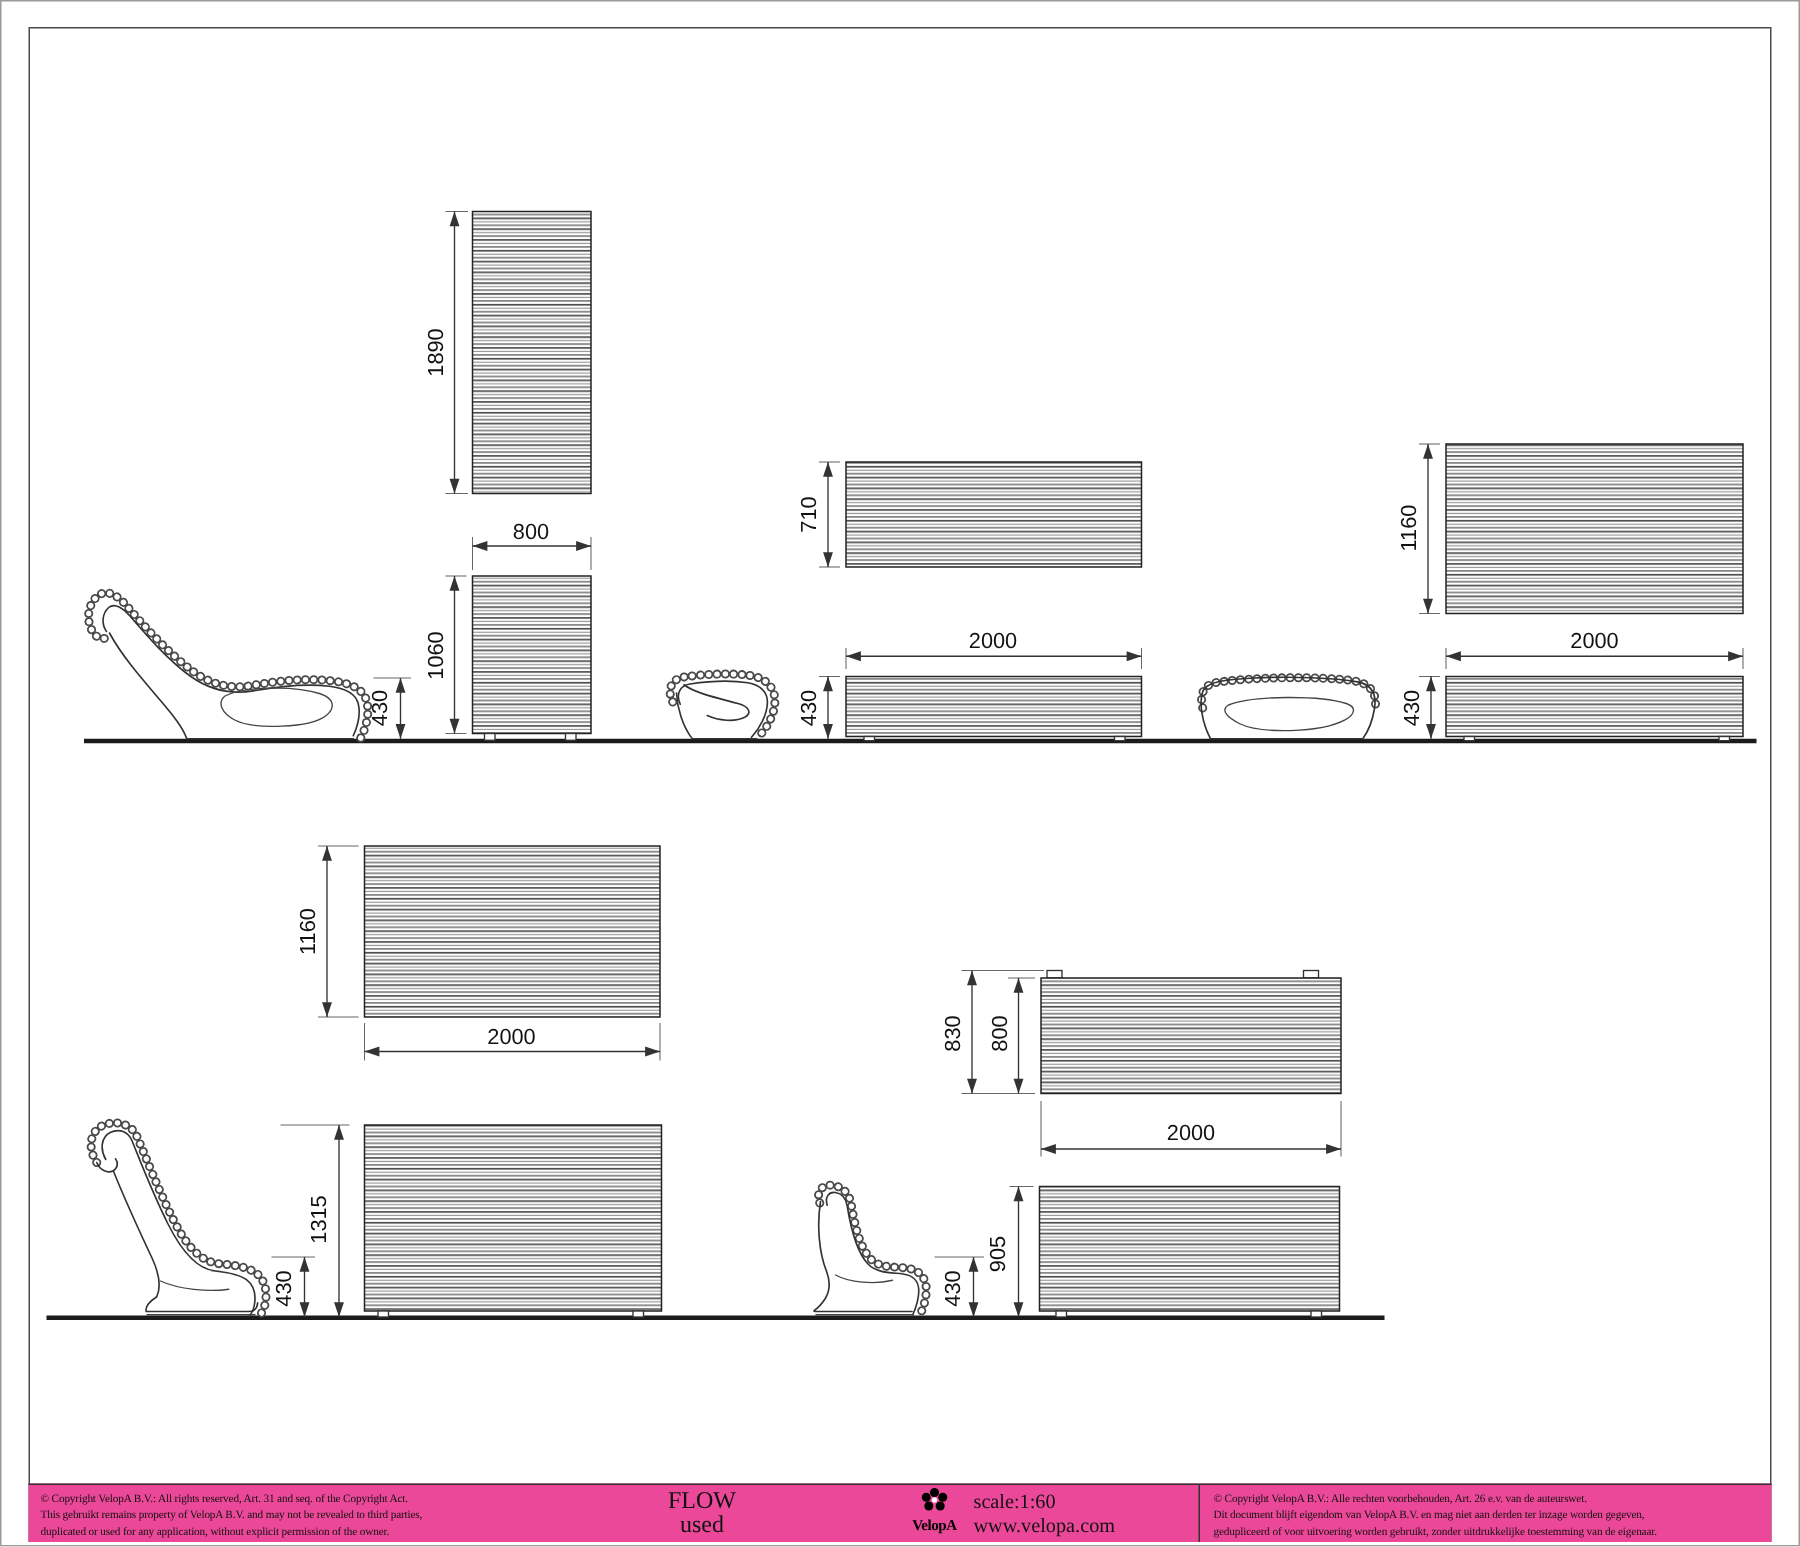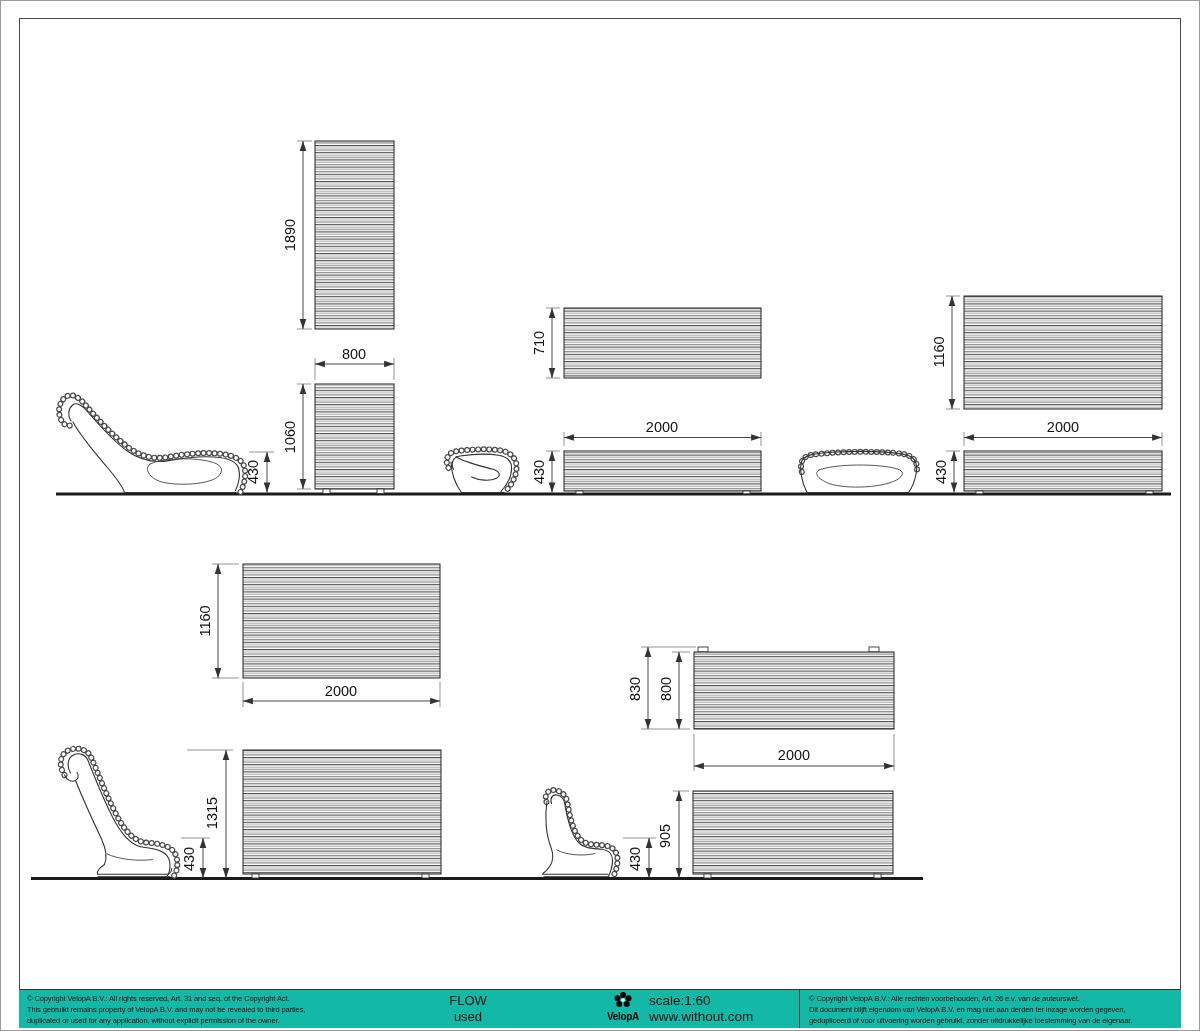--- a/index.html
+++ b/index.html
@@ -22,27 +22,27 @@
   .foot{fill:#fff;stroke:#333;stroke-width:0.9;}
   .ext{stroke:#666;stroke-width:0.7;}
   .dim{stroke:#333;stroke-width:0.9;}
   .bead-o{fill:none;stroke:#4a4a4a;stroke-width:6;stroke-linecap:round;stroke-dasharray:0.1 5.4;}
   .bead-i{fill:none;stroke:#fff;stroke-width:3.6;stroke-linecap:round;stroke-dasharray:0.1 5.4;}
   .dimtxt{font-family:"Liberation Sans",sans-serif;font-size:14.5px;fill:#111;}
 
   
   .footer{
     position:absolute;left:18px;right:18px;top:988px;bottom:2px;
-    border-top:1.5px solid #333;background:#14b8a6;font-family:Liberation Sans, sans-serif;
+    border-top:1.5px solid #333;background:#ec4899;font-family:Liberation Serif, serif;
   }
   .footer .divider{position:absolute;left:780px;top:0;bottom:0;border-left:1.5px solid #333;}
   .copyright{position:absolute;top:3px;font-size:7.5px;line-height:11px;color:#111;letter-spacing:-0.1px;white-space:nowrap;}
   .copyright.en{left:8px;}
   .copyright.nl{left:790px;}
-  .product{position:absolute;left:389px;top:3px;width:120px;text-align:center;font-size:13px;color:#111;line-height:16px;}
+  .product{position:absolute;left:389px;top:3px;width:120px;text-align:center;font-size:16px;color:#111;line-height:16px;}
   .scaleblock{position:absolute;left:630px;top:3px;width:164px;font-size:13.5px;color:#111;line-height:16px;}
   .brand{position:absolute;left:560px;top:1px;width:88px;text-align:center;}
   .brand .name{font-size:10px;font-weight:bold;color:#000;letter-spacing:-0.3px;margin-top:-2px;}
 </style>
 </head>
 <body>
 
 <div class="page">
 
   <svg class="cad" viewBox="0 0 1200 1031">
@@ -261,21 +261,21 @@
           <circle cx="11.2" cy="13" r="3"></circle>
           <circle cx="9.5" cy="7.2" r="3"></circle>
         </g>
         <circle cx="15" cy="9" r="1.8" fill="#fff"></circle>
       </svg>
       <div class="name">VelopA</div>
     </div>
 
     <div class="scaleblock">
       <div>scale:1:60</div>
-      <div>www.without.com</div>
+      <div>www.velopa.com</div>
     </div>
 
     <div class="divider"></div>
 
     <div class="copyright nl">
       <div>© Copyright VelopA B.V.: Alle rechten voorbehouden, Art. 26 e.v. van de auteurswet.</div>
       <div>Dit document blijft eigendom van VelopA B.V. en mag niet aan derden ter inzage worden gegeven,</div>
       <div>gedupliceerd of voor uitvoering worden gebruikt, zonder uitdrukkelijke toestemming van de eigenaar.</div>
     </div>
   </div>

